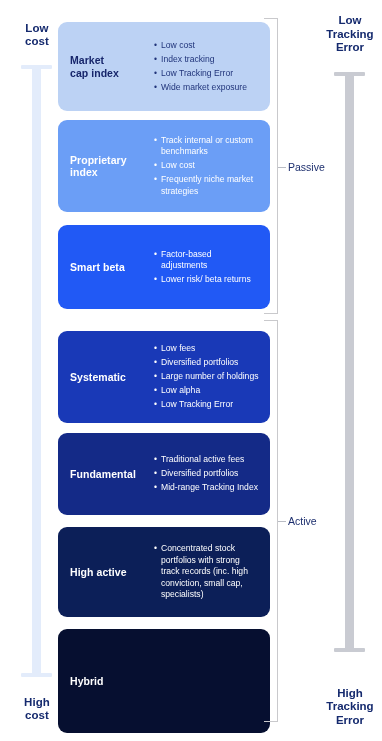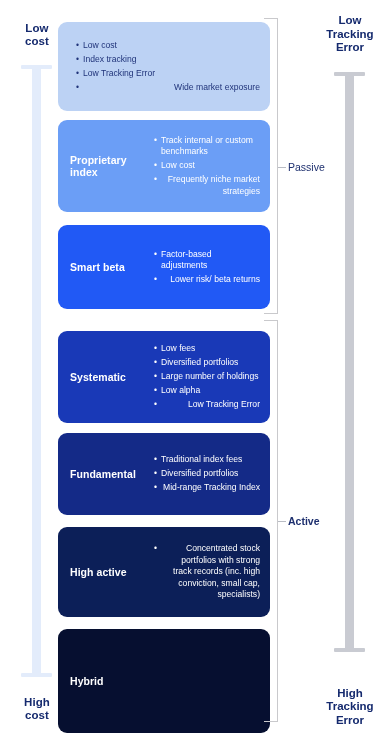--- a/index.html
+++ b/index.html
@@ -48,21 +48,21 @@
   }
   .card-bullets{
     flex:1 1 auto;
     padding-left:6px;
   }
   .bullet{
     font-size:8.6px;line-height:11.4px;
     padding-left:7px;position:relative;
     margin:0 0 2.6px 0;
   }
-  .bullet:last-child{margin-bottom:0;text-align:right;}
+  .bullet:last-child{margin-bottom:0;}
   .bullet:before{
     content:"\2022";
     position:absolute;left:0;top:0;
     font-size:8.6px;line-height:11.4px;
   }
 
   
   .c1{background:#bcd2f4;}
   .c1 .card-title{color:#17266b;}
   .c1 .bullet, .c1 .bullet:before{color:#20347a;}
@@ -142,20 +142,24 @@
     <div class="cost-cap bottom"></div>
     <div class="cost-label bottom">
       <span>High</span><br>
       <span>cost</span>
     </div>
   </div>
 
   <div class="cards">
 
     <div class="card c1" style="top:22px;height:89px;">
+      <div class="card-title">
+        <span>Market</span><br>
+        <span>cap index</span>
+      </div>
       <div class="card-bullets">
         <div class="bullet">Low cost</div>
         <div class="bullet">Index tracking</div>
         <div class="bullet">Low Tracking Error</div>
         <div class="bullet">Wide market exposure</div>
       </div>
     </div>
 
     <div class="card c2" style="top:120px;height:92px;">
       <div class="card-title">
@@ -190,21 +194,21 @@
         <div class="bullet">Low alpha</div>
         <div class="bullet">Low Tracking Error</div>
       </div>
     </div>
 
     <div class="card c5" style="top:433px;height:82px;">
       <div class="card-title">
         <span>Fundamental</span>
       </div>
       <div class="card-bullets">
-        <div class="bullet">Traditional index fees</div>
+        <div class="bullet">Traditional active fees</div>
         <div class="bullet">Diversified portfolios</div>
         <div class="bullet">Mid-range Tracking Index</div>
       </div>
     </div>
 
     <div class="card c6" style="top:527px;height:90px;">
       <div class="card-title">
         <span>High active</span>
       </div>
       <div class="card-bullets">
@@ -219,21 +223,21 @@
     </div>
 
   </div>
 
   <div class="bracket" style="left:264px;top:18px;height:296px;"></div>
   <div class="group-tick" style="left:278px;top:167px;"></div>
   <div class="group-label" style="left:288px;top:161px;">Passive</div>
 
   <div class="bracket" style="left:264px;top:320px;height:402px;"></div>
   <div class="group-tick" style="left:278px;top:521px;"></div>
-  <div class="group-label" style="left:288px;top:515px;font-weight:bold;">Active</div>
+  <div class="group-label" style="left:288px;top:515px;">Active</div>
 
   <div class="te-axis">
     <div class="te-label top">
       <span>Low</span><br>
       <span>Tracking</span><br>
       <span>Error</span>
     </div>
     <div class="te-cap top"></div>
     <div class="te-bar"></div>
     <div class="te-cap bottom"></div>

